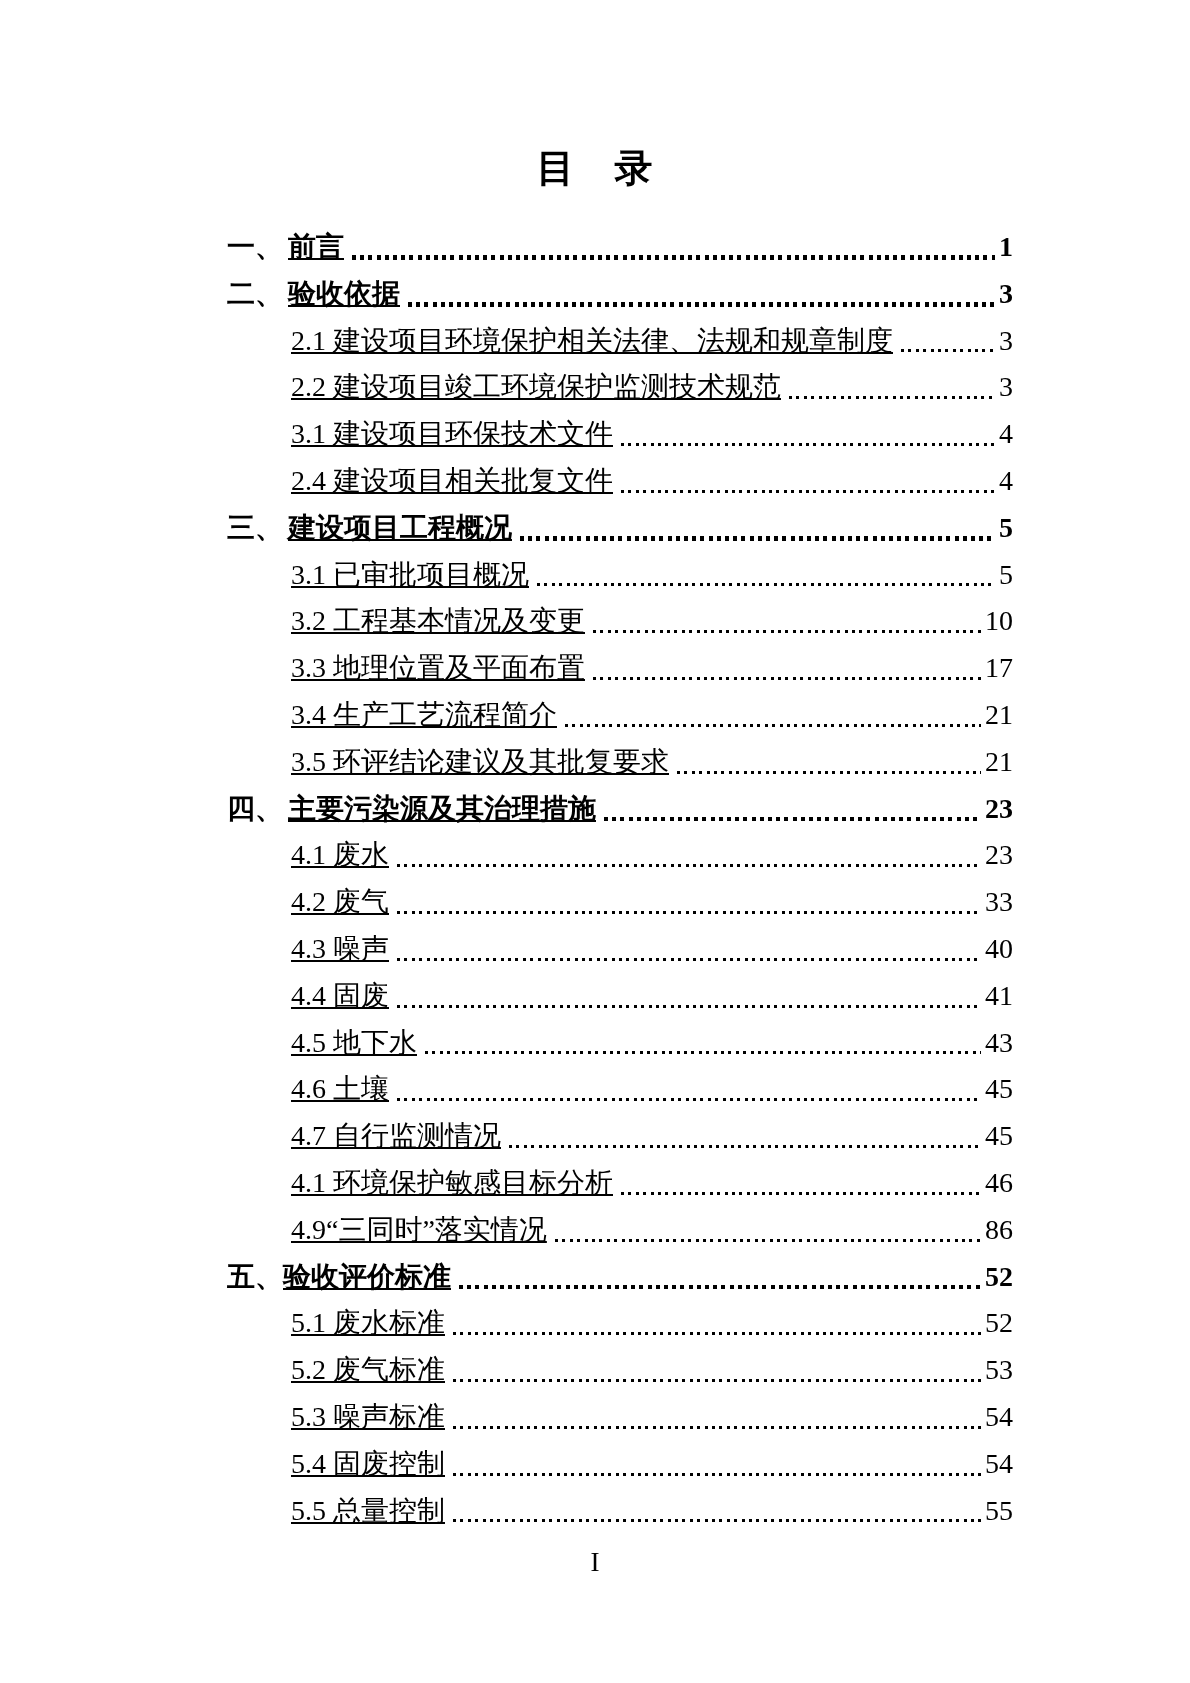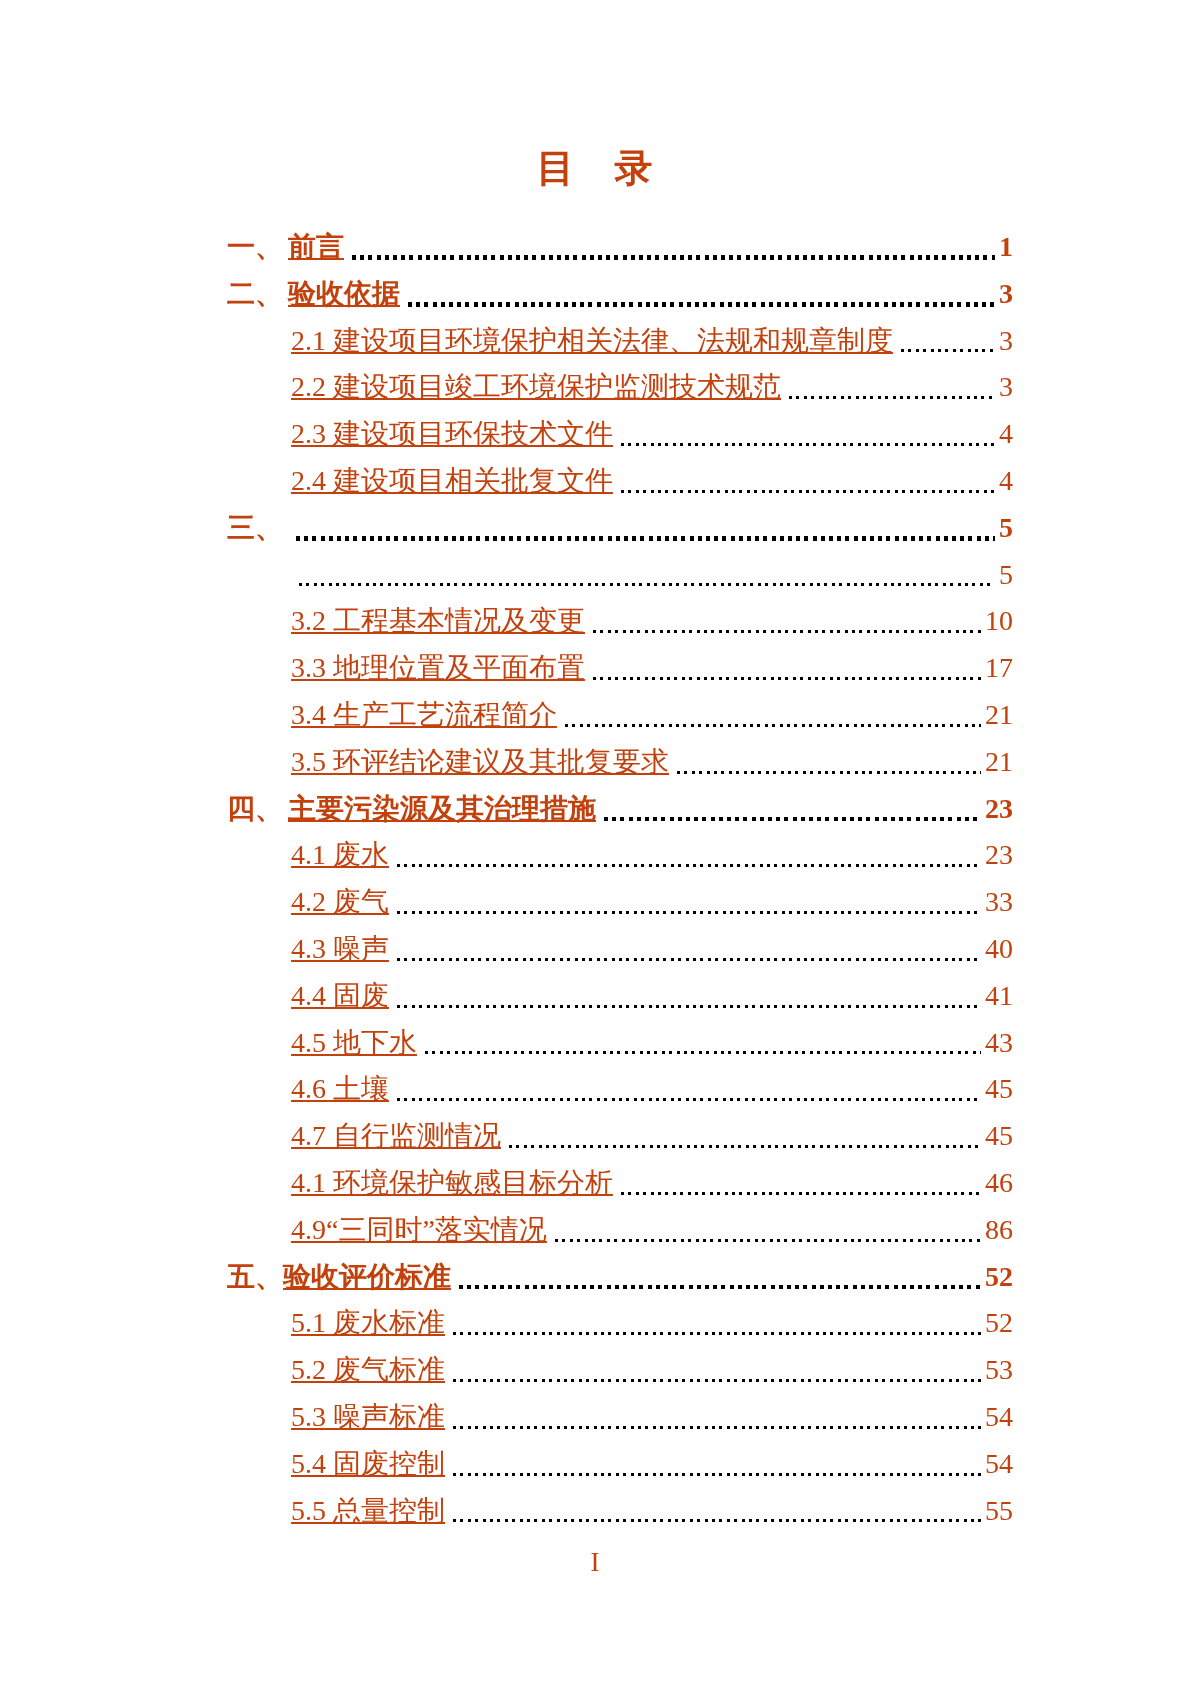--- a/index.html
+++ b/index.html
@@ -5,21 +5,21 @@
   html, body {
     margin: 0;
     padding: 0;
     background: #ffffff;
   }
   .page {
     position: relative;
     width: 1190px;
     height: 1683px;
     background: #ffffff;
-    color: #c2410c;
+    color: #000000;
     font-family: "Liberation Serif", "DejaVu Serif", serif;
     overflow: hidden;
   }
   .doc-title {
     position: absolute;
     top: 146px;
     left: 0;
     width: 100%;
     text-align: center;
     font-size: 38px;
@@ -96,37 +96,39 @@
     <span class="pg">3</span>
   </div>
       <div class="row l2">
     
     <span class="label">2.2 建设项目竣工环境保护监测技术规范</span>
     <span class="dots"></span>
     <span class="pg">3</span>
   </div>
       <div class="row l2">
     
-    <span class="label">2.3 建设项目环保技术文件</span>
+    <span class="label">3.1 建设项目环保技术文件</span>
     <span class="dots"></span>
     <span class="pg">4</span>
   </div>
       <div class="row l2">
     
     <span class="label">2.4 建设项目相关批复文件</span>
     <span class="dots"></span>
     <span class="pg">4</span>
   </div>
       <div class="row l1 tab">
     <span class="num">三、</span>
+    <span class="label">建设项目工程概况</span>
     <span class="dots"></span>
     <span class="pg">5</span>
   </div>
       <div class="row l2">
     
+    <span class="label">3.1 已审批项目概况</span>
     <span class="dots"></span>
     <span class="pg">5</span>
   </div>
       <div class="row l2">
     
     <span class="label">3.2 工程基本情况及变更</span>
     <span class="dots"></span>
     <span class="pg">10</span>
   </div>
       <div class="row l2">

